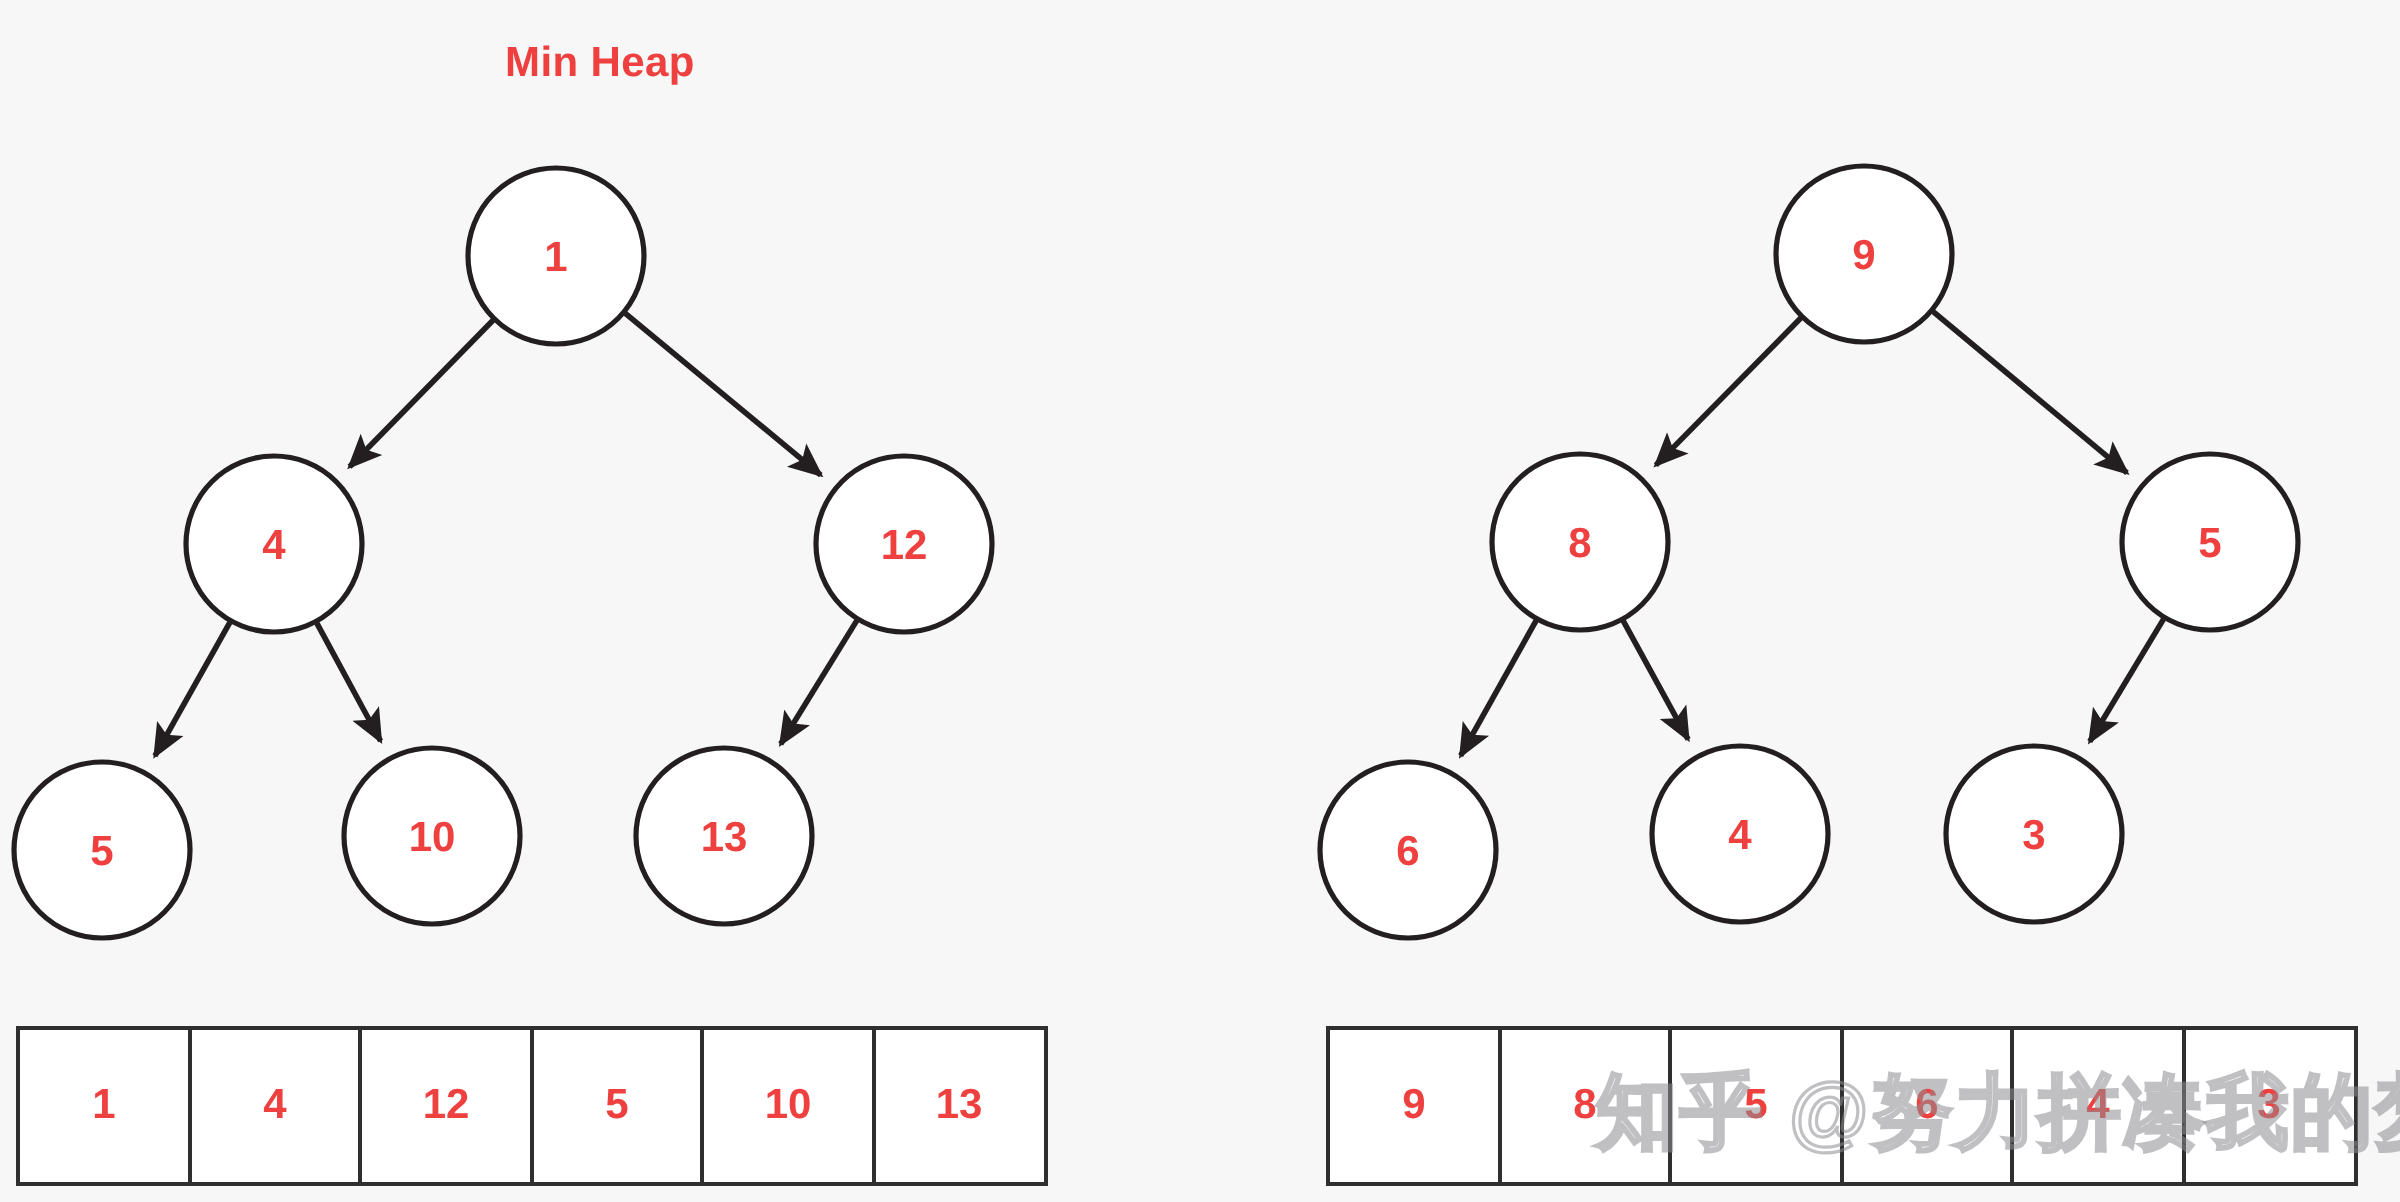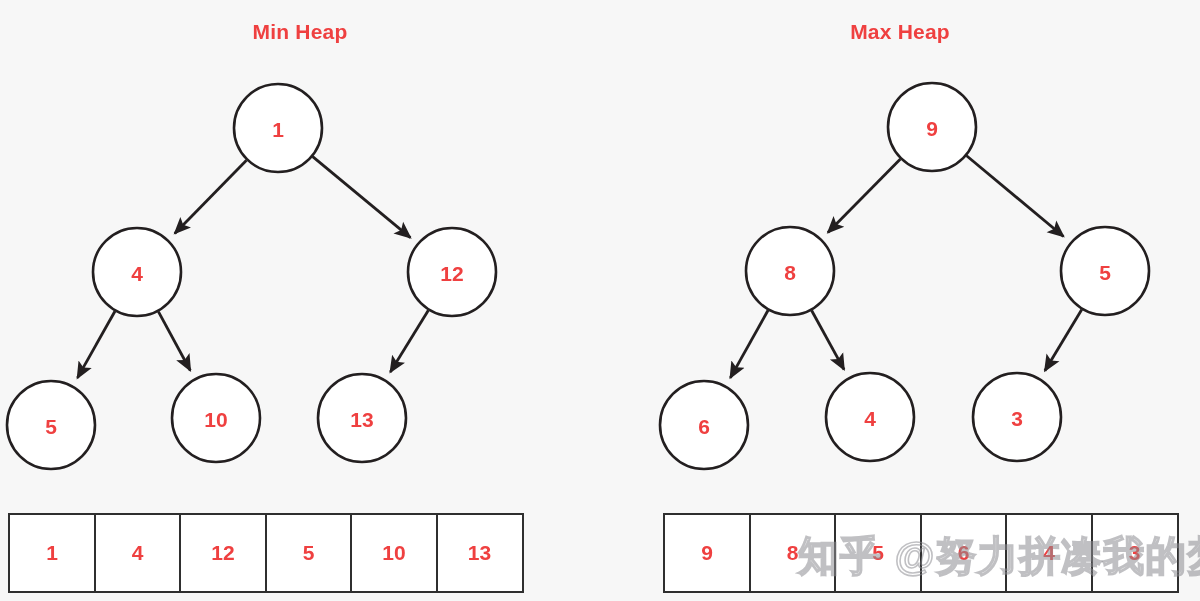--- a/index.html
+++ b/index.html
@@ -135,21 +135,20 @@
           <text x="216" y="419" class="node-label">10</text>
         </g>
         <g>
           <circle cx="362" cy="418" r="44" class="node-circle"></circle>
           <text x="362" y="419" class="node-label">13</text>
         </g>
       </svg>
   </div>
 
   <div class="panel panel-right">
-    <div class="heap-title">Max Heap</div>
     <svg class="tree-svg" id="tree-max" viewBox="0 0 600 505">
         <defs>
           <marker id="max-arrow" markerWidth="7" markerHeight="7" refX="5.6" refY="3" orient="auto" markerUnits="strokeWidth">
             <path d="M0,0.3 L6.2,3 L0,5.7 L1.3,3 Z" fill="#231f20"></path>
           </marker>
         </defs>
         <line x1="300.4034835258579" y1="159.04153783293285" x2="227.91581976897052" y2="232.5501546004806" class="edge-line" marker-end="url(#max-arrow)"></line>
         <line x1="366.58633895909634" y1="155.78862896017267" x2="463.49639324908435" y2="236.4536452477928" class="edge-line" marker-end="url(#max-arrow)"></line>
         <line x1="168.05947577563592" y1="310.28884570409383" x2="130.3286290692369" y2="377.8533851550874" class="edge-line" marker-end="url(#max-arrow)"></line>
         <line x1="211.62405933842237" y1="310.46390829262083" x2="244.05112879389316" y2="369.64331004885497" class="edge-line" marker-end="url(#max-arrow)"></line>

